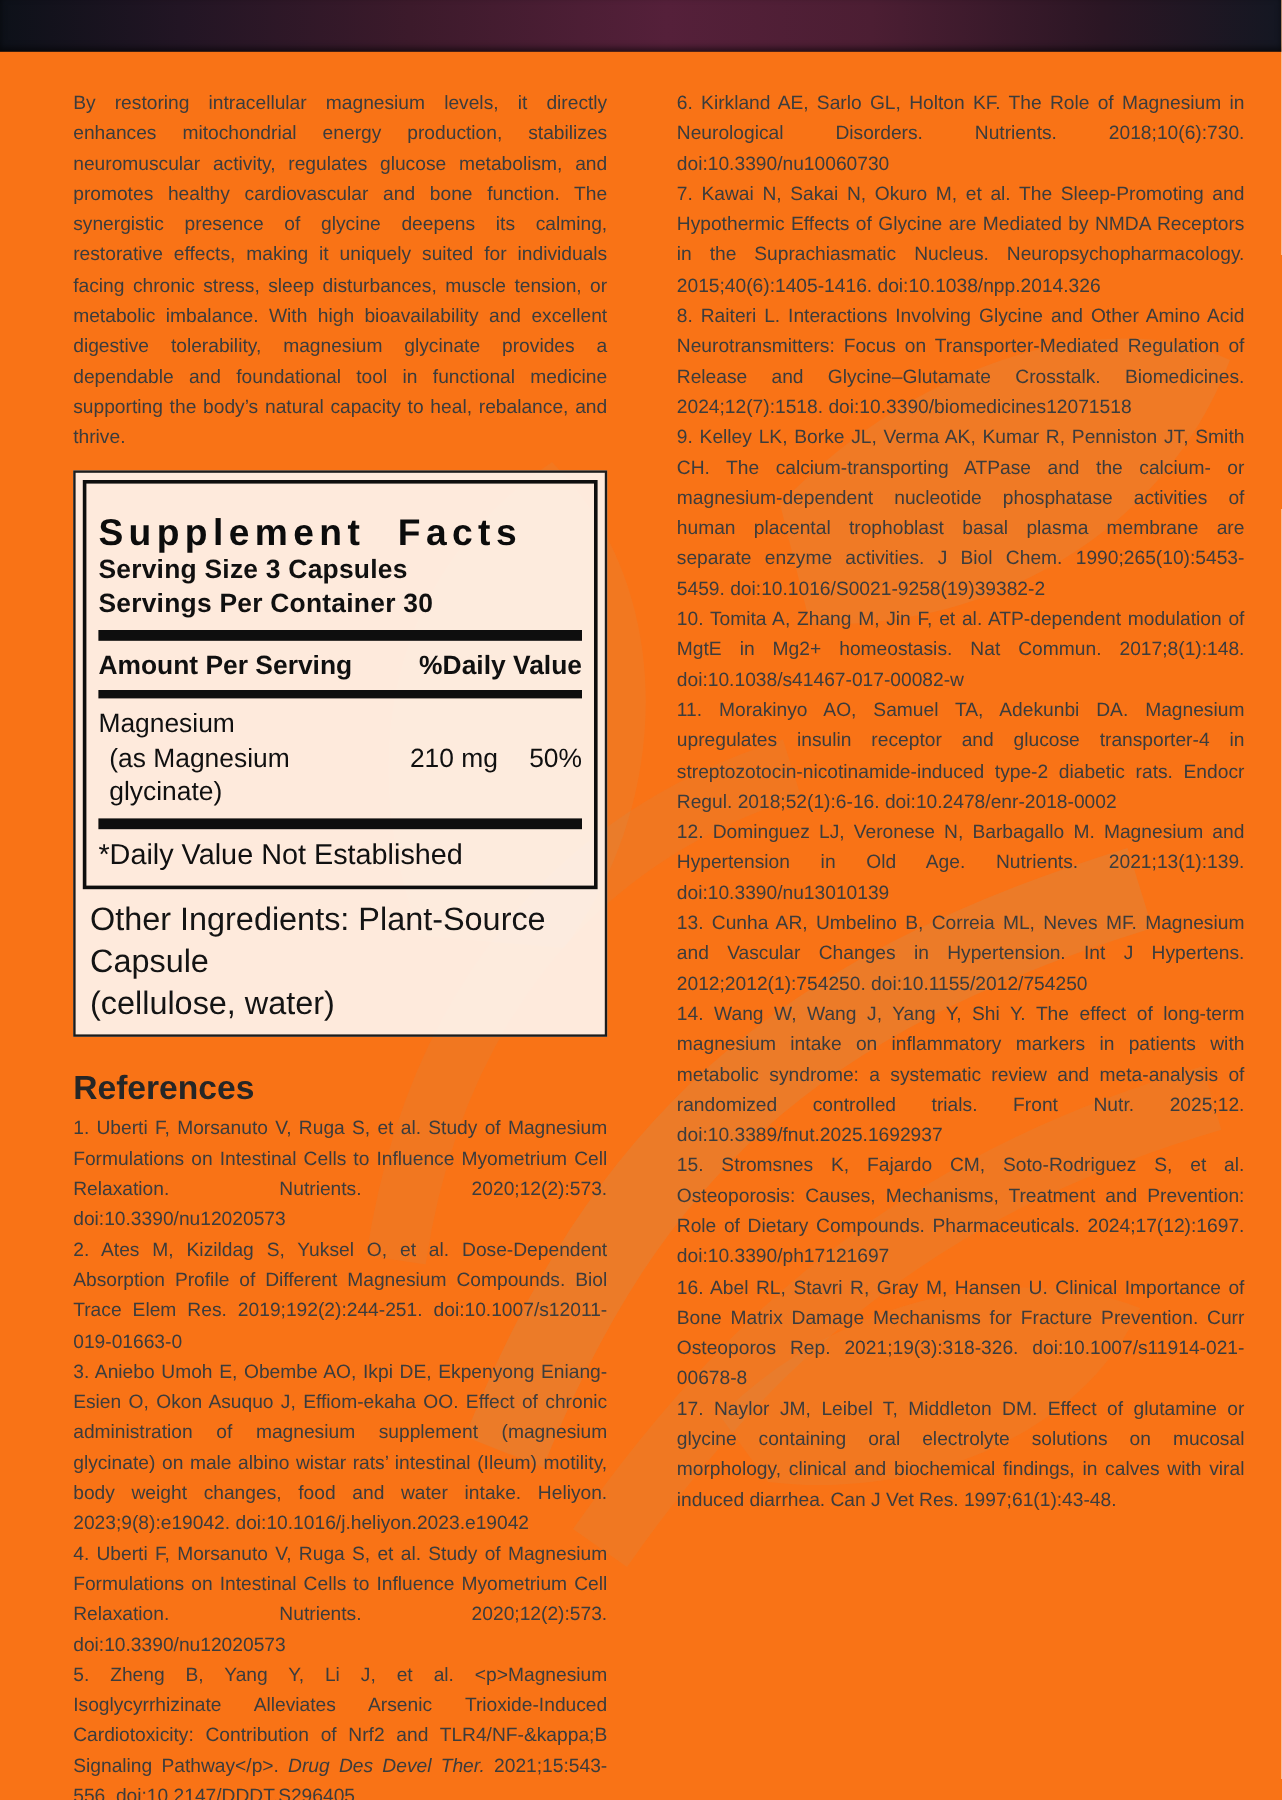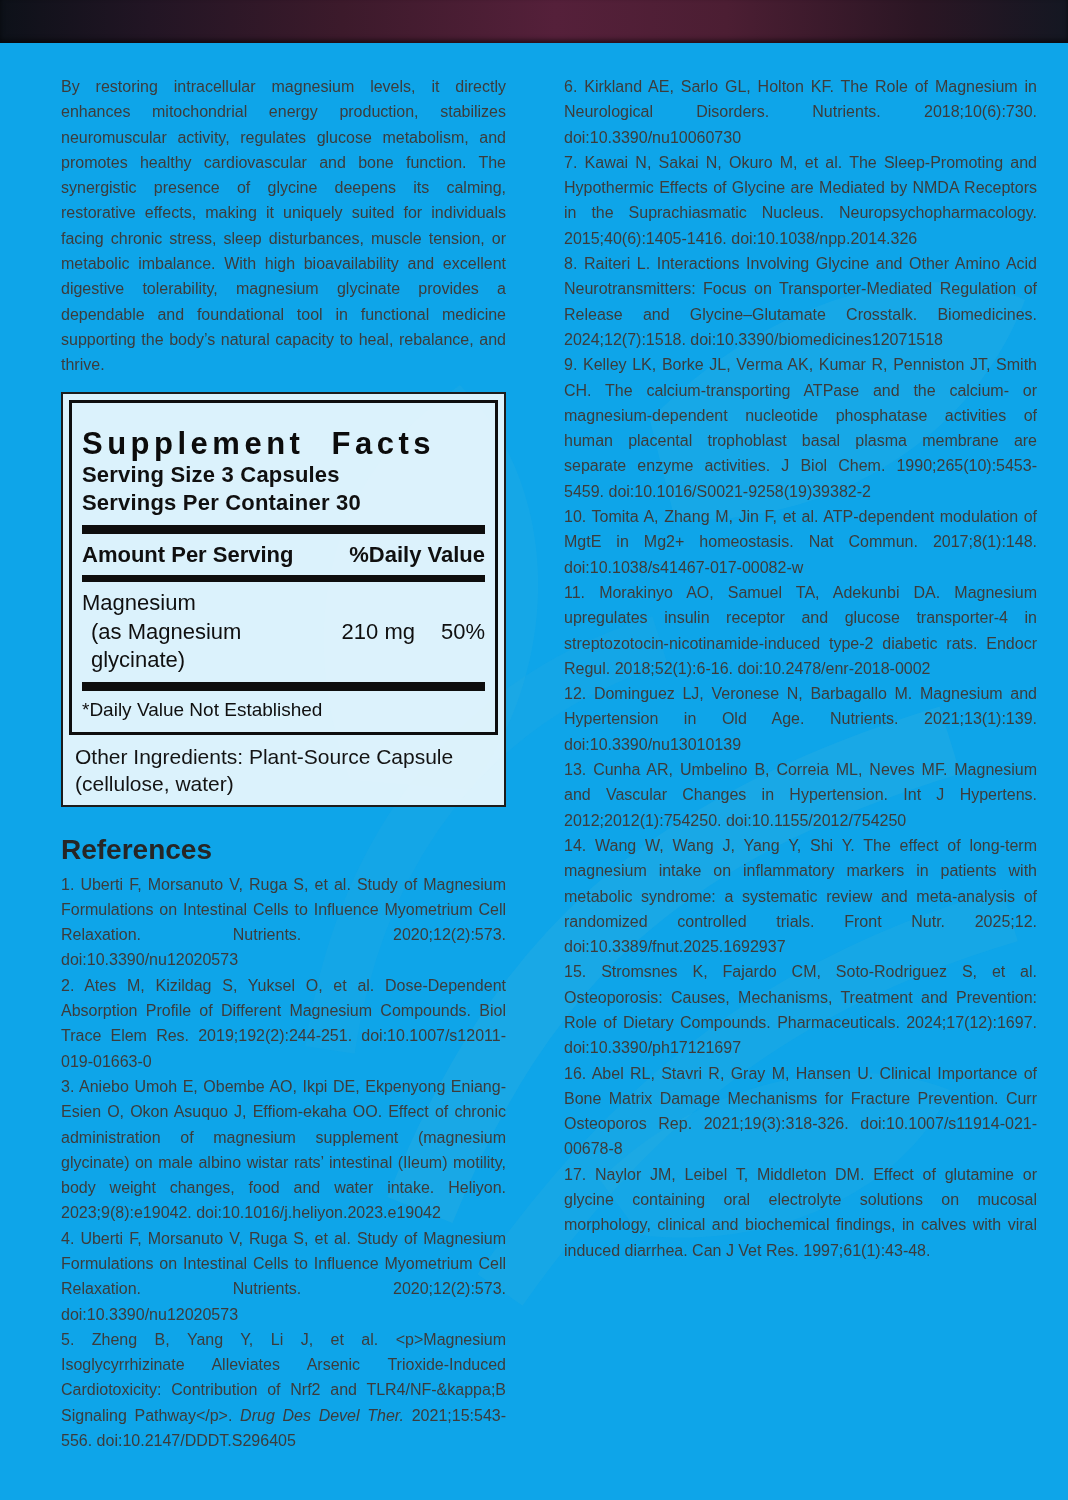--- a/index.html
+++ b/index.html
@@ -1,18 +1,18 @@
 <!DOCTYPE html>
 <html><head>
 <meta charset="utf-8">
 <style>
   html,body { margin:0; padding:0; background:#ffffff; }
   .page {
     position:relative; width:1068px; height:1500px;
-    background:#0ea5e9; overflow:hidden;
+    background:#f97316; overflow:hidden;
     font-family:"Liberation Sans", sans-serif;
     color:#3b3b3b;
   }
   .top-bar {
     position:absolute; top:0; left:0; width:1068px; height:43px;
     background:linear-gradient(90deg,#0d1119 0%,#221524 14%,#3c1a2b 32%,#55203a 52%,#4c1e33 68%,#2b1624 86%,#141722 100%);
     box-shadow:inset 0 -3px 5px rgba(0,0,0,0.55);
   }
   .bottom-bar {
     position:absolute; bottom:0; left:0; width:1068px; height:44px;
@@ -44,22 +44,22 @@
   .sf-line { font-size:22px; font-weight:600; line-height:1.28; letter-spacing:0.2px; }
   .sf-bar { height:9px; background:#0e0e0e; margin:7px 0; }
   .sf-bar.thin { height:7px; }
   .sf-row { display:flex; justify-content:space-between; align-items:center; }
   .sf-head { font-size:22px; font-weight:bold; line-height:1.25; }
   .sf-nutrient { font-size:22px; font-weight:500; line-height:1.3; }
   .sf-sub { display:flex; align-items:baseline; font-size:22px; line-height:1.3; padding-left:9px; }
   .sf-sub .form { flex:1 1 auto; }
   .sf-sub .amt { margin:0 26px 0 12px; white-space:nowrap; }
   .sf-sub .dv { white-space:nowrap; }
-  .sf-footnote { font-size:19px; font-weight:500; line-height:1.25; margin-top:3px; }
-  .sf-other { font-size:21px; font-weight:500; line-height:1.3; padding:8px 6px 6px 6px; color:#141414; }
+  .sf-footnote { font-size:24px; font-weight:500; line-height:1.25; margin-top:3px; }
+  .sf-other { font-size:27px; font-weight:500; line-height:1.3; padding:8px 6px 6px 6px; color:#141414; }
 
   .refs-heading {
     font-size:28px; font-weight:bold; color:#262626;
     margin:25px 0 3px 0; text-align:left; line-height:1.3;
   }
   .reference { text-align:justify; }
 </style>
 </head>
 <body>
 

